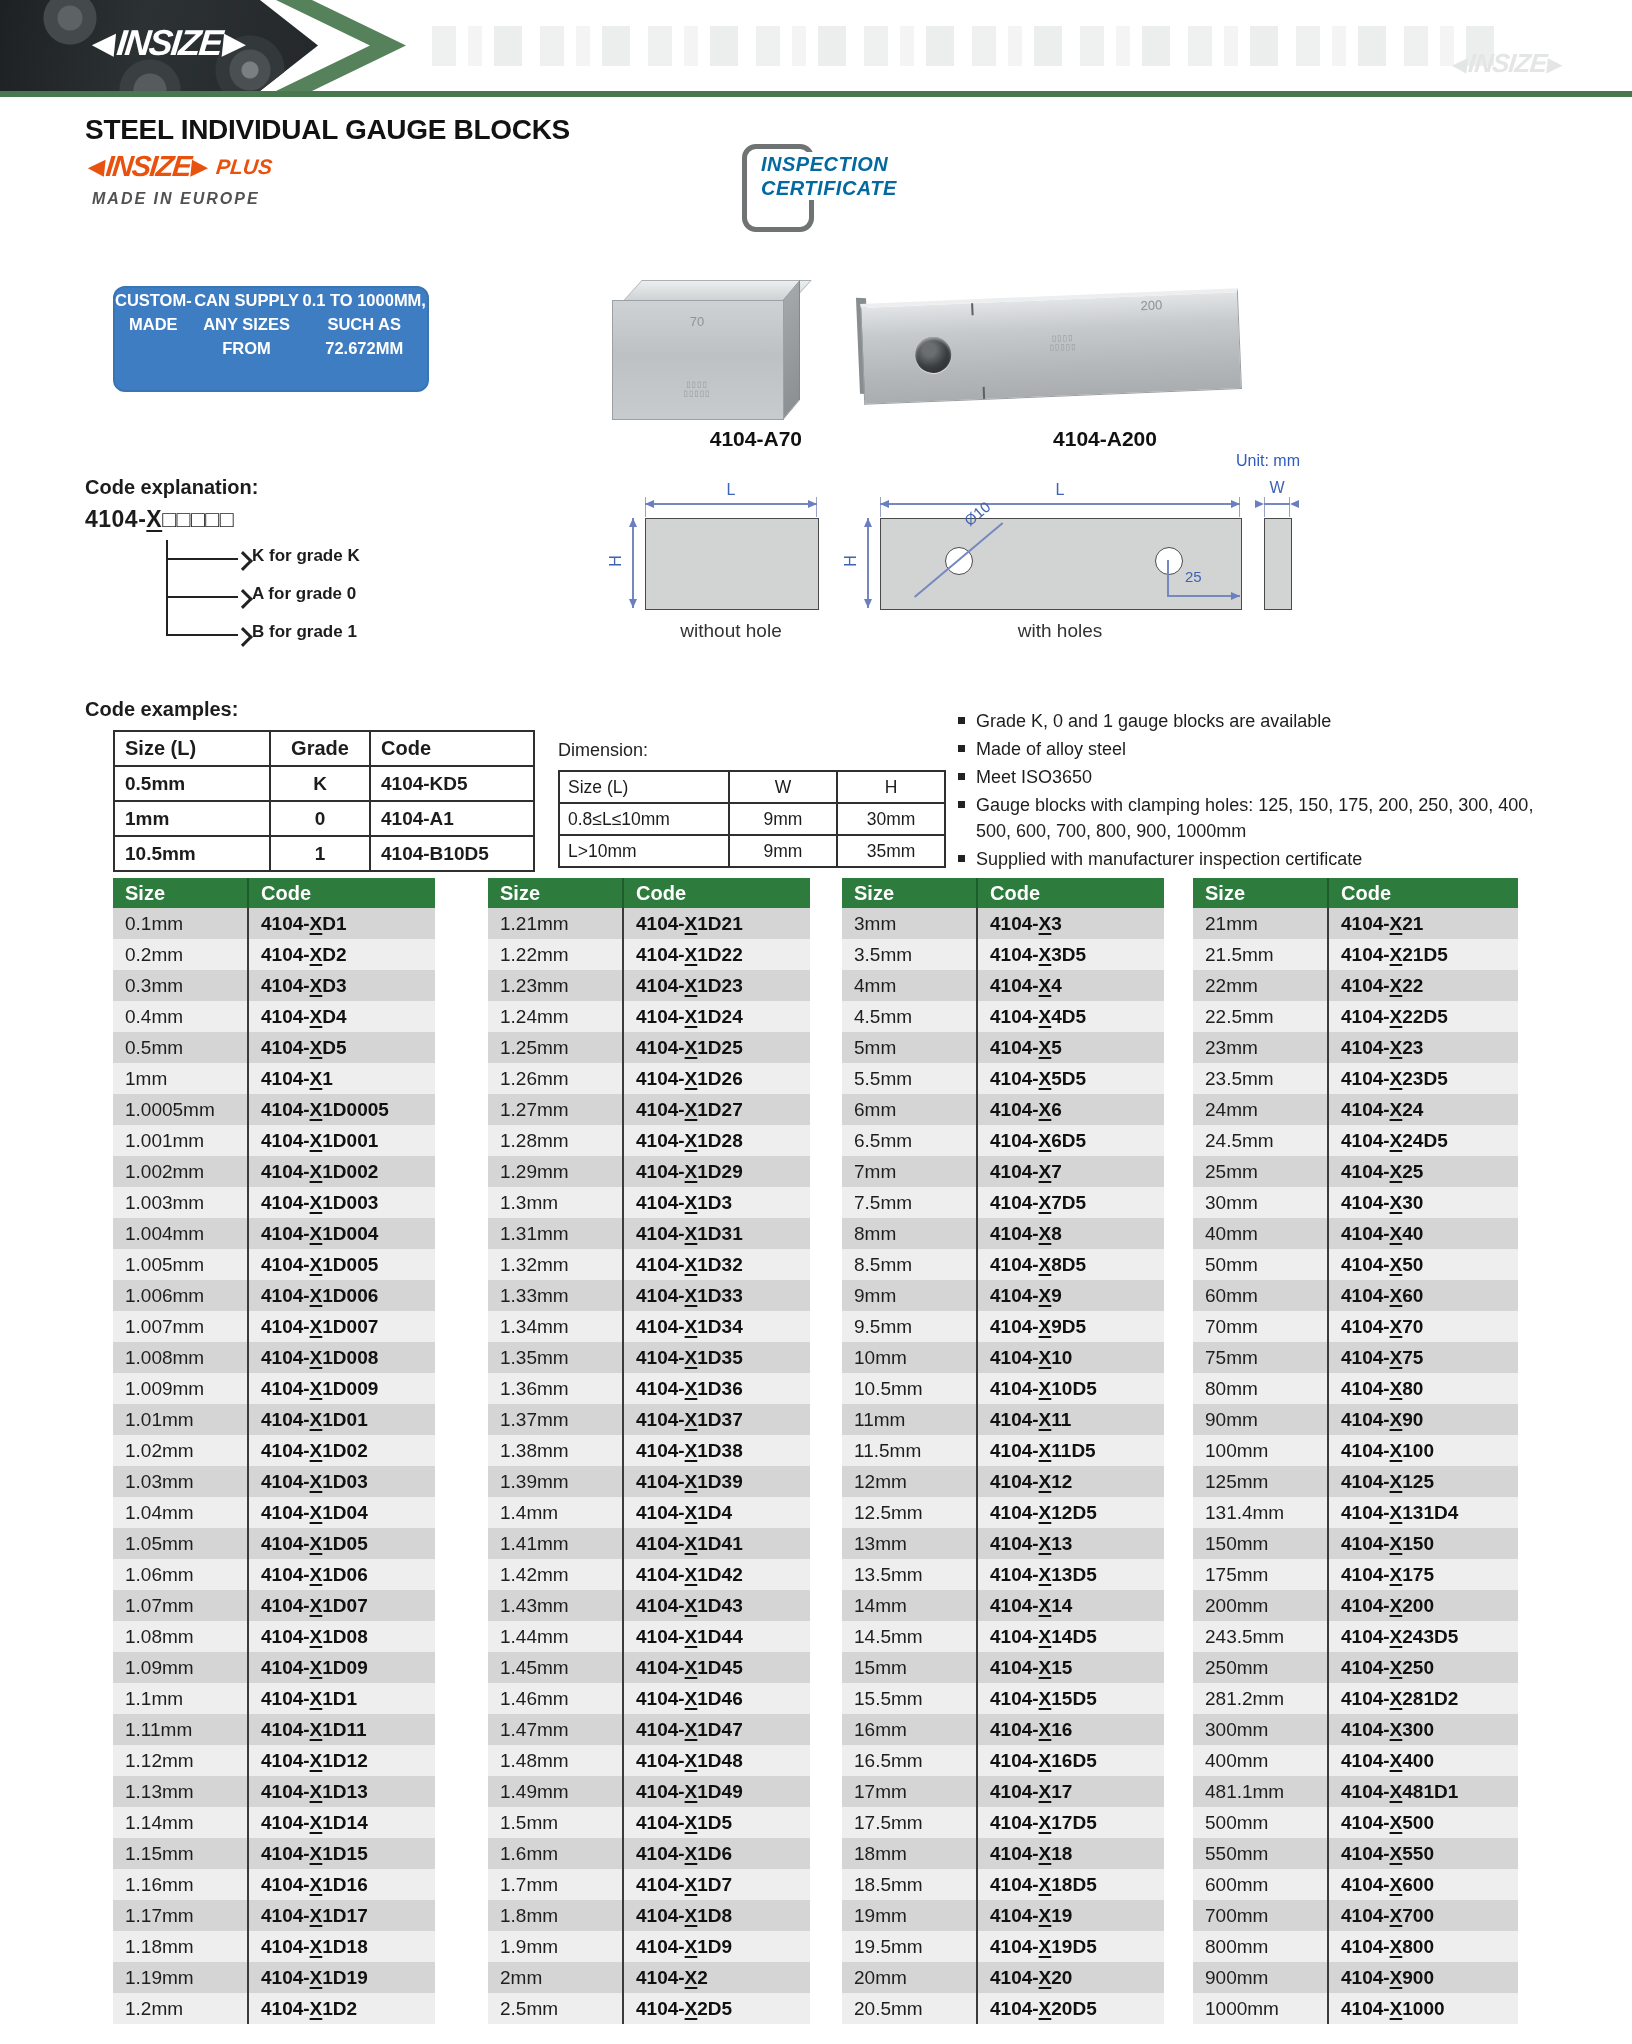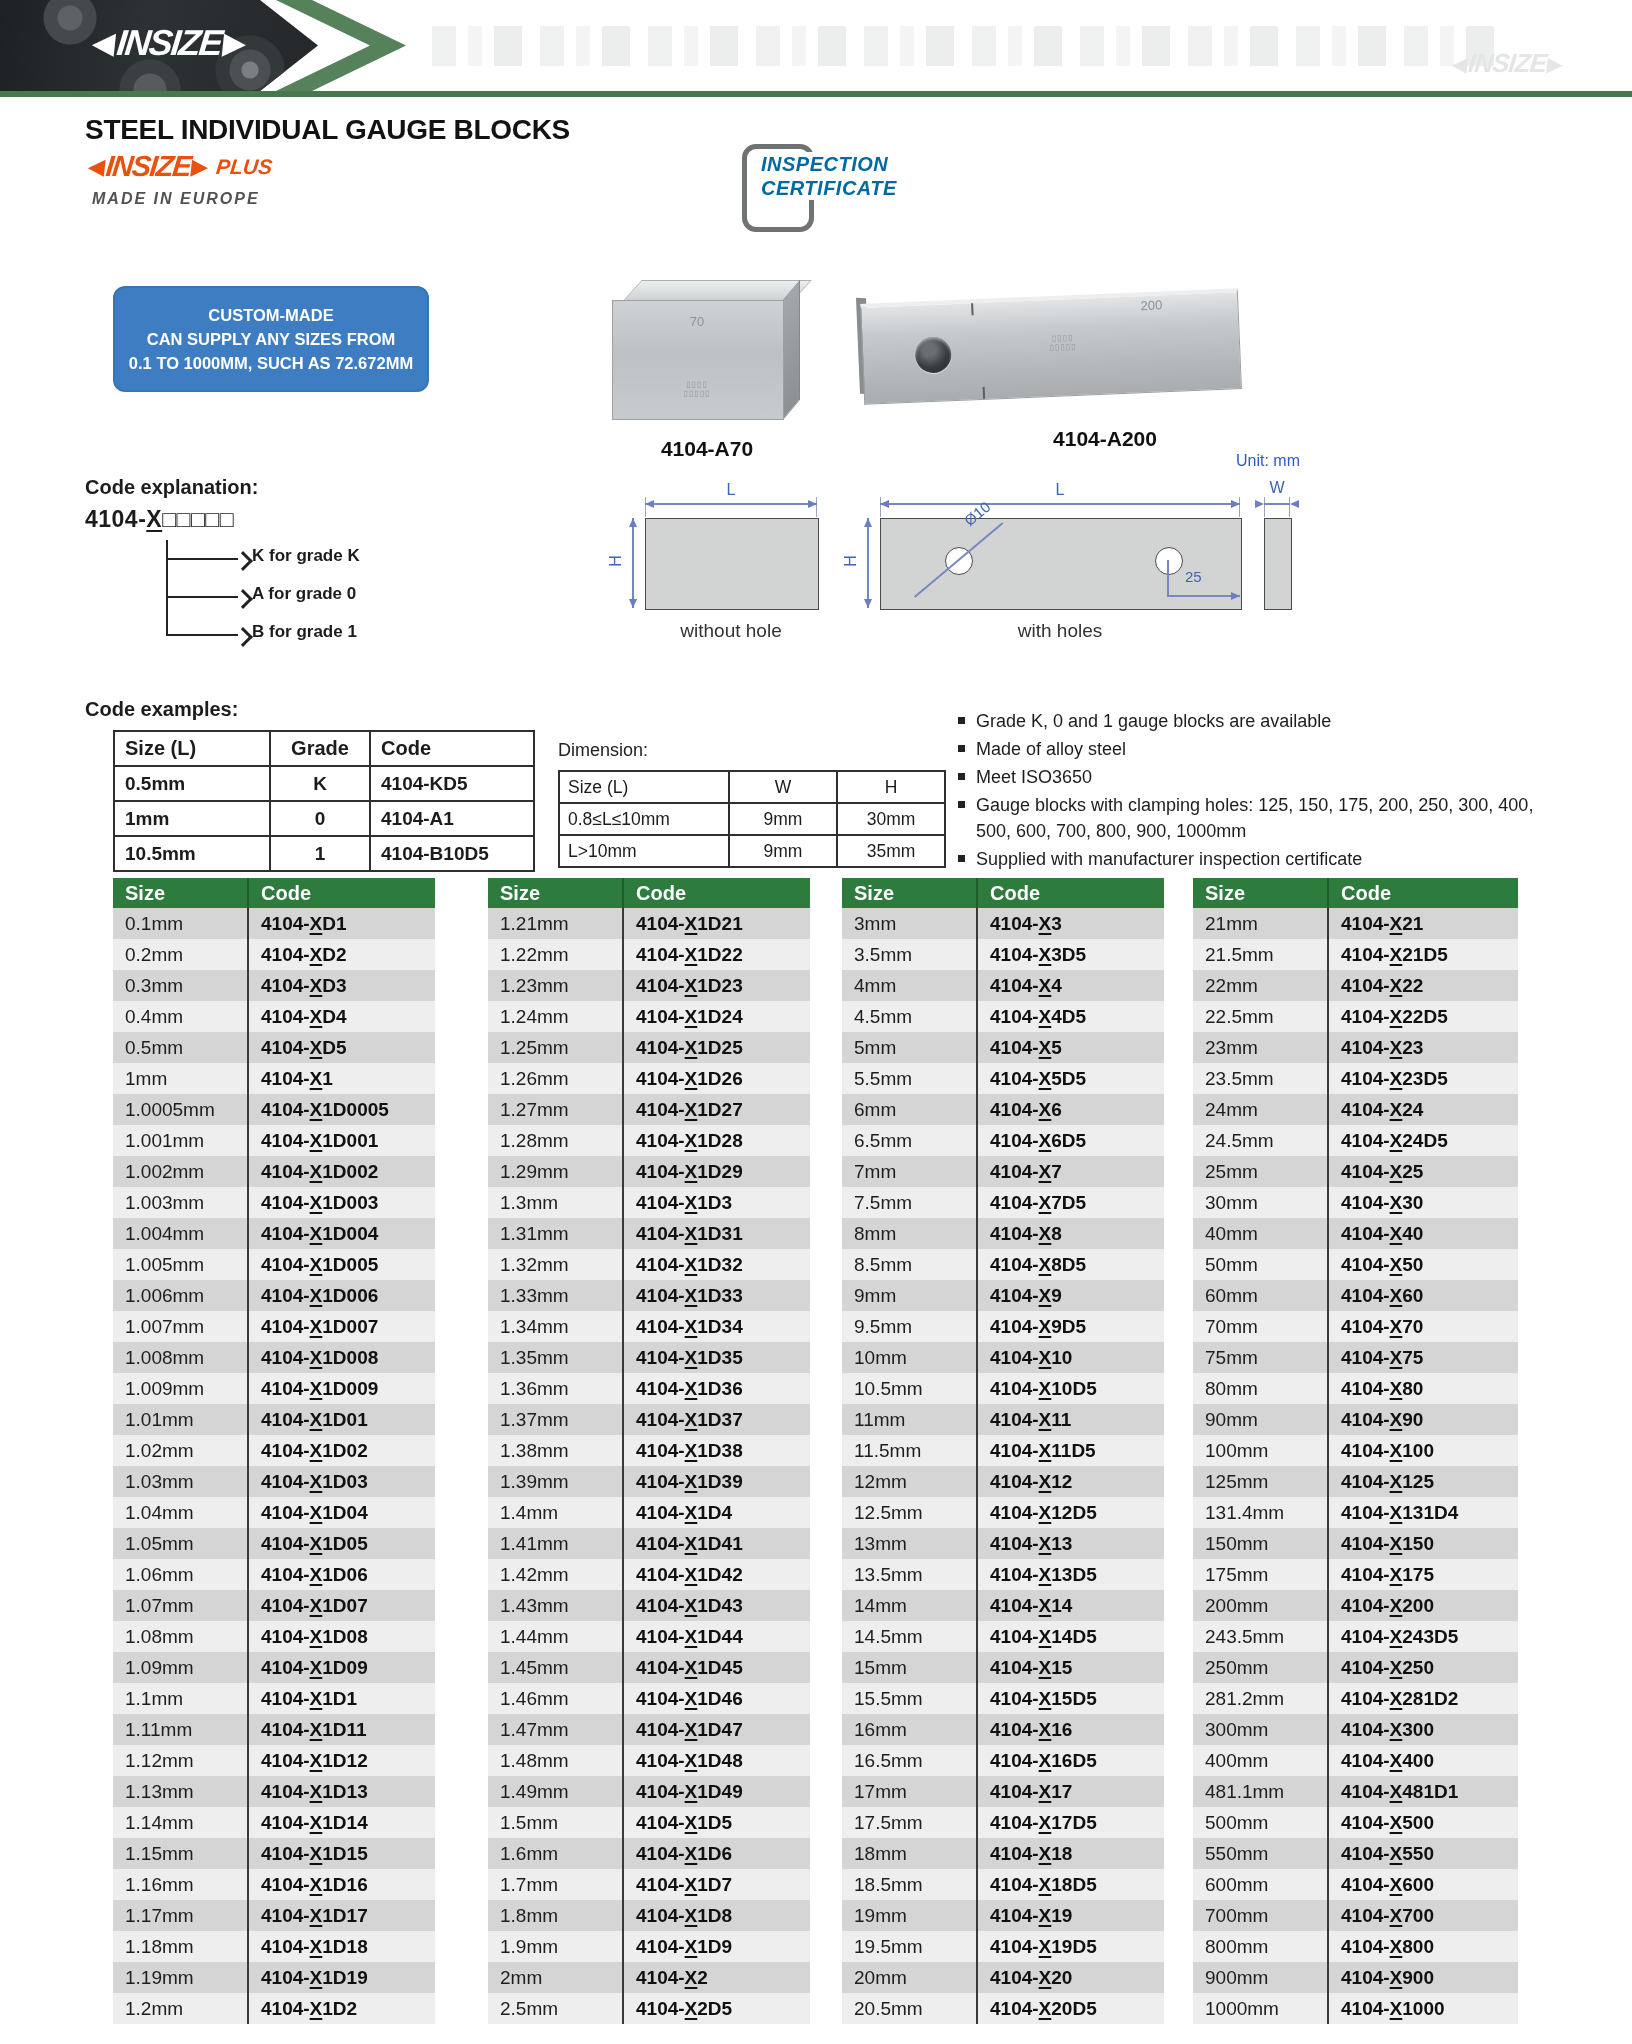--- a/index.html
+++ b/index.html
@@ -36,21 +36,21 @@
   .iplus .word{font-size:29px;font-weight:bold;font-style:italic;letter-spacing:-1.5px;}
   .iplus .plus{font-size:21px;font-weight:bold;font-style:italic;letter-spacing:0;}
   .madein{position:absolute;left:92px;top:190px;font-size:16px;font-weight:bold;font-style:italic;color:#515254;letter-spacing:2px;}
 
   .badge-bracket{position:absolute;left:742px;top:144px;width:62px;height:78px;border:5px solid #6f7373;border-radius:14px;}
   .badge-text{position:absolute;left:758px;top:152px;font-size:20px;line-height:24px;font-weight:bold;font-style:italic;color:#0369a1;letter-spacing:.5px;}
   .badge-text div{background:#fff;padding:0 3px;}
 
   
   .custom-box{position:absolute;left:113px;top:286px;width:312px;height:102px;background:#3e7dc2;border:2px solid #3974b5;border-radius:12px;
-    display:flex;flex-direction:column;justify-content:center;align-items:center;color:#fff;font-weight:bold;font-size:16.5px;line-height:24px;text-align:center;}
+    display:flex;justify-content:center;align-items:flex-start;color:#fff;font-weight:bold;font-size:16.5px;line-height:24px;text-align:center;}
 
   
   .prod1{position:absolute;left:612px;top:280px;width:190px;height:145px;}
   .prod1 .top{position:absolute;left:10px;top:0;width:168px;height:20px;background:linear-gradient(180deg,#eceeef,#cdd1d3);transform:skewX(-42deg);transform-origin:bottom left;border:1px solid #aab0b3;}
   .prod1 .front{position:absolute;left:0;top:20px;width:170px;height:118px;background:linear-gradient(180deg,#ced2d5 0%,#bdc1c4 45%,#c7cbce 100%);border:1px solid #9aa0a3;}
   .prod1 .side{position:absolute;left:171px;top:20px;width:15px;height:118px;background:linear-gradient(180deg,#a3a7aa,#8c9093);transform:skewY(-50deg);transform-origin:left top;border:1px solid #83888b;}
   .prod1 .mark{position:absolute;left:0;top:34px;width:170px;text-align:center;font-size:13px;color:#8e9498;}
   .prod1 .mini{position:absolute;left:0;top:100px;width:170px;text-align:center;font-size:8px;color:#93999d;letter-spacing:1px;line-height:9px;}
   .prod2{position:absolute;left:858px;top:268px;width:380px;height:150px;}
   .prod2 .body{position:absolute;left:4px;top:28px;width:376px;height:96px;transform:rotate(-2.4deg);
@@ -159,21 +159,21 @@
   <div>0.1 TO 1000MM, SUCH AS 72.672MM</div>
 </div>
 
 <div class="prod1">
   <div class="top"></div>
   <div class="side"></div>
   <div class="front"></div>
   <div class="mark">70</div>
   <div class="mini">▯▯▯▯<br>▯▯▯▯▯</div>
 </div>
-<div class="prod-label" style="left:612px;top:437px;width:190px;">4104-A70</div>
+<div class="prod-label" style="left:612px;top:427px;width:190px;text-align:right;">4104-A70</div>
 
 <div class="prod2">
   <div class="end"></div>
   <div class="body">
     <div class="hole"></div>
     <div class="mark">200</div>
     <div class="mini">▯▯▯▯<br>▯▯▯▯▯</div>
     <div class="tick" style="left:110px;top:0;"></div>
     <div class="tick" style="left:118px;top:84px;"></div>
   </div>

